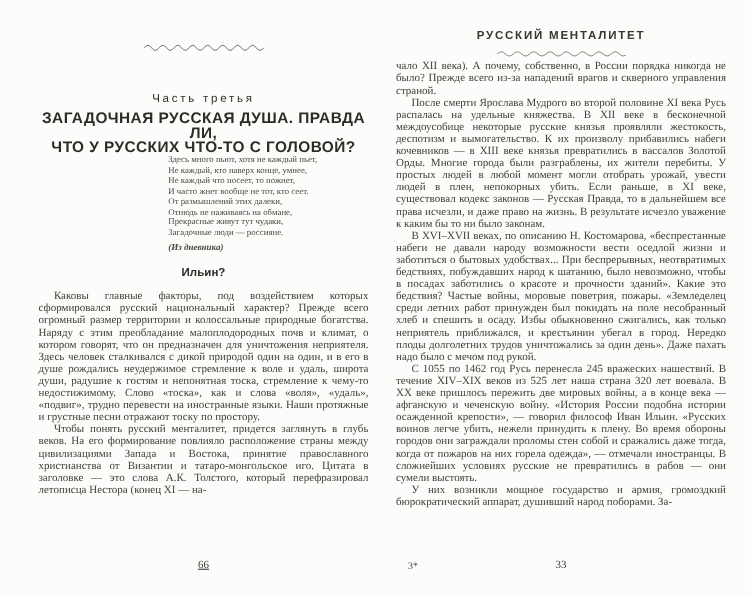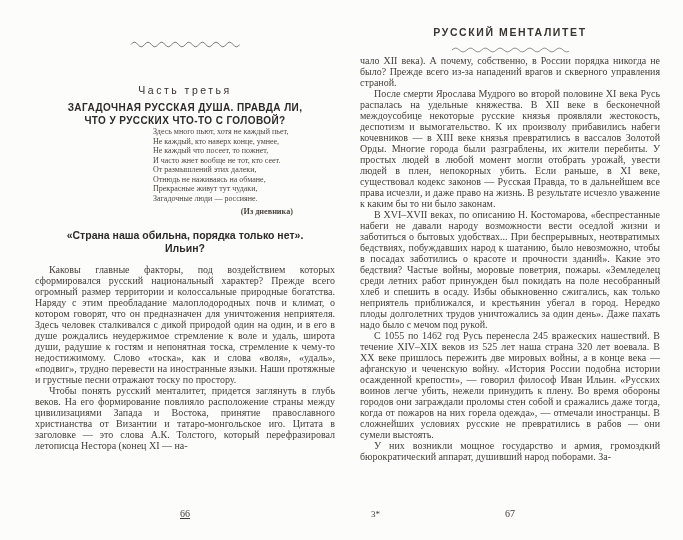--- a/index.html
+++ b/index.html
@@ -30,37 +30,38 @@
     font-family: "Liberation Sans", sans-serif;
     font-size: 10.5px;
     letter-spacing: 2.5px;
     color: #34312d;
   }
   .part-title {
     margin-top: 5px;
     text-align: center;
     font-family: "Liberation Sans", sans-serif;
     font-weight: 700;
-    font-size: 10px;
+    font-size: 14px;
     line-height: 13px;
     letter-spacing: 0.4px;
     color: #2d2b28;
   }
   .epigraph {
     margin-left: 118px;
     width: 150px;
     font-size: 8px;
     line-height: 9.5px;
     color: #4c4640;
   }
   .epigraph-source {
     margin-top: 4px;
     width: 140px;
     margin-left: 118px;
-    text-align: right;
+    text-align: left;
+    font-style: italic;
     font-weight: 700;
     font-size: 8.2px;
     color: #4c4640;
   }
   .question-heading {
     margin-top: 13px;
     text-align: center;
     font-family: "Liberation Sans", sans-serif;
     font-weight: 700;
     font-size: 10.5px;
@@ -139,21 +140,20 @@
       <div>Не каждый что посеет, то пожнет,</div>
       <div>И часто жнет вообще не тот, кто сеет.</div>
       <div>От размышлений этих далеки,</div>
       <div>Отнюдь не наживаясь на обмане,</div>
       <div>Прекрасные живут тут чудаки,</div>
       <div>Загадочные люди — россияне.</div>
     </div>
     <div class="epigraph-source">(Из дневника)</div>
 
     <div class="question-heading">
-      <div>«Страна наша обильна, порядка только нет».</div>
       <div>Ильин?</div>
     </div>
 
     <div class="body-text">
       <p>Каковы главные факторы, под воздействием которых сформировался русский национальный характер? Прежде всего огромный размер территории и колоссальные природные богатства. Наряду с этим преобладание малоплодородных почв и климат, о котором говорят, что он предназначен для уничтожения неприятеля. Здесь человек сталкивался с дикой природой один на один, и в его в душе рождались неудержимое стремление к воле и удаль, широта души, радушие к гостям и непонятная тоска, стремление к чему-то недостижимому. Слово «тоска», как и слова «воля», «удаль», «подвиг», трудно перевести на иностранные языки. Наши протяжные и грустные песни отражают тоску по простору.</p>
       <p>Чтобы понять русский менталитет, придется заглянуть в глубь веков. На его формирование повлияло расположение страны между цивилизациями Запада и Востока, принятие православного христианства от Византии и татаро-монгольское иго. Цитата в заголовке — это слова А.К. Толстого, который перефразировал летописца Нестора (конец XI — на-</p>
     </div>
   </div>
 
   <div class="page-right">
@@ -169,15 +169,15 @@
       <p class="no-indent">чало XII века). А почему, собственно, в России порядка никогда не было? Прежде всего из-за нападений врагов и скверного управления страной.</p>
       <p>После смерти Ярослава Мудрого во второй половине XI века Русь распалась на удельные княжества. В XII веке в бесконечной междоусобице некоторые русские князья проявляли жестокость, деспотизм и вымогательство. К их произволу прибавились набеги кочевников — в XIII веке князья превратились в вассалов Золотой Орды. Многие города были разграблены, их жители перебиты. У простых людей в любой момент могли отобрать урожай, увести людей в плен, непокорных убить. Если раньше, в XI веке, существовал кодекс законов — Русская Правда, то в дальнейшем все права исчезли, и даже право на жизнь. В результате исчезло уважение к каким бы то ни было законам.</p>
       <p>В XVI–XVII веках, по описанию Н. Костомарова, «беспрестанные набеги не давали народу возможности вести оседлой жизни и заботиться о бытовых удобствах... При беспрерывных, неотвратимых бедствиях, побуждавших народ к шатанию, было невозможно, чтобы в посадах заботились о красоте и прочности зданий». Какие это бедствия? Частые войны, моровые поветрия, пожары. «Земледелец среди летних работ принужден был покидать на поле несобранный хлеб и спешить в осаду. Избы обыкновенно сжигались, как только неприятель приближался, и крестьянин убегал в город. Нередко плоды долголетних трудов уничтожались за один день». Даже пахать надо было с мечом под рукой.</p>
       <p>С 1055 по 1462 год Русь перенесла 245 вражеских нашествий. В течение XIV–XIX веков из 525 лет наша страна 320 лет воевала. В XX веке пришлось пережить две мировых войны, а в конце века — афганскую и чеченскую войну. «История России подобна истории осажденной крепости», — говорил философ Иван Ильин. «Русских воинов легче убить, нежели принудить к плену. Во время обороны городов они заграждали проломы стен собой и сражались даже тогда, когда от пожаров на них горела одежда», — отмечали иностранцы. В сложнейших условиях русские не превратились в рабов — они сумели выстоять.</p>
       <p>У них возникли мощное государство и армия, громоздкий бюрократический аппарат, душивший народ поборами. За-</p>
     </div>
   </div>
 
   <div class="folio folio-left">66</div>
   <div class="signature-mark">3*</div>
-  <div class="folio folio-right">67</div>
+  <div class="folio folio-right">33</div>
 
 </div>
 
 </body></html>

